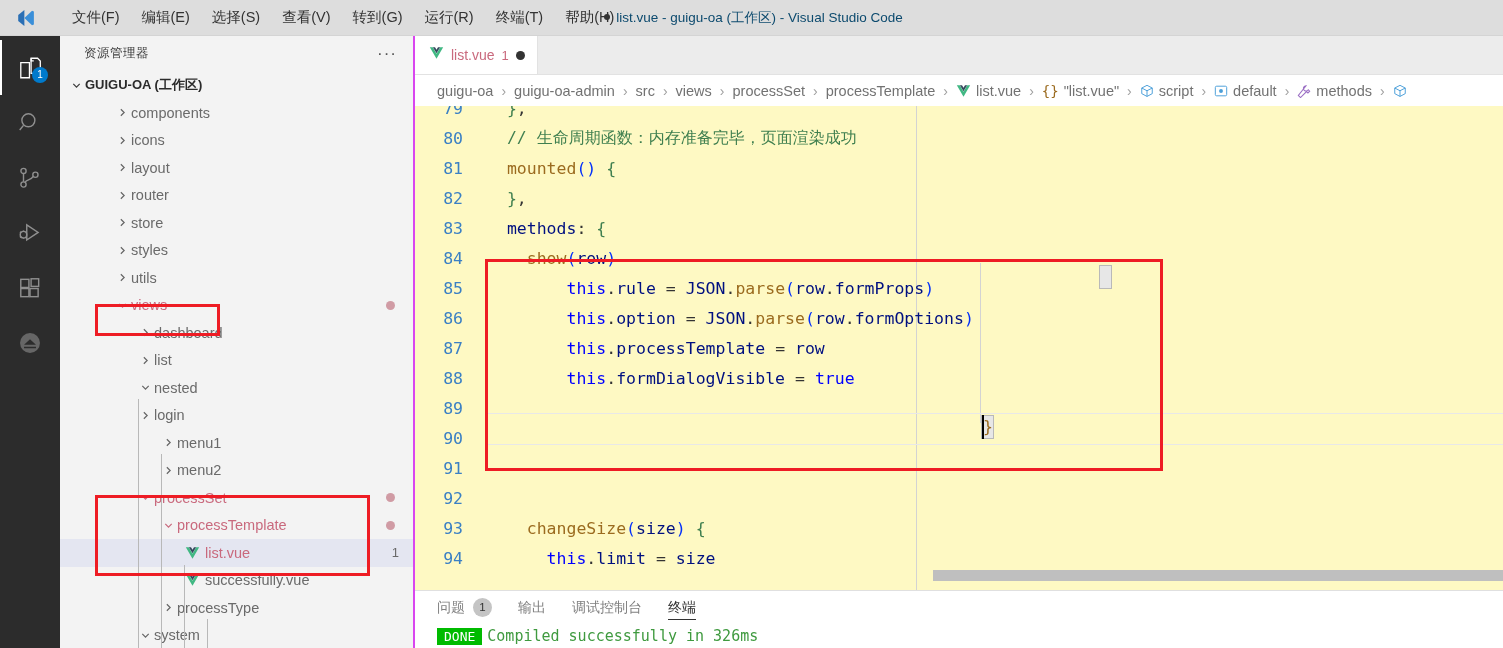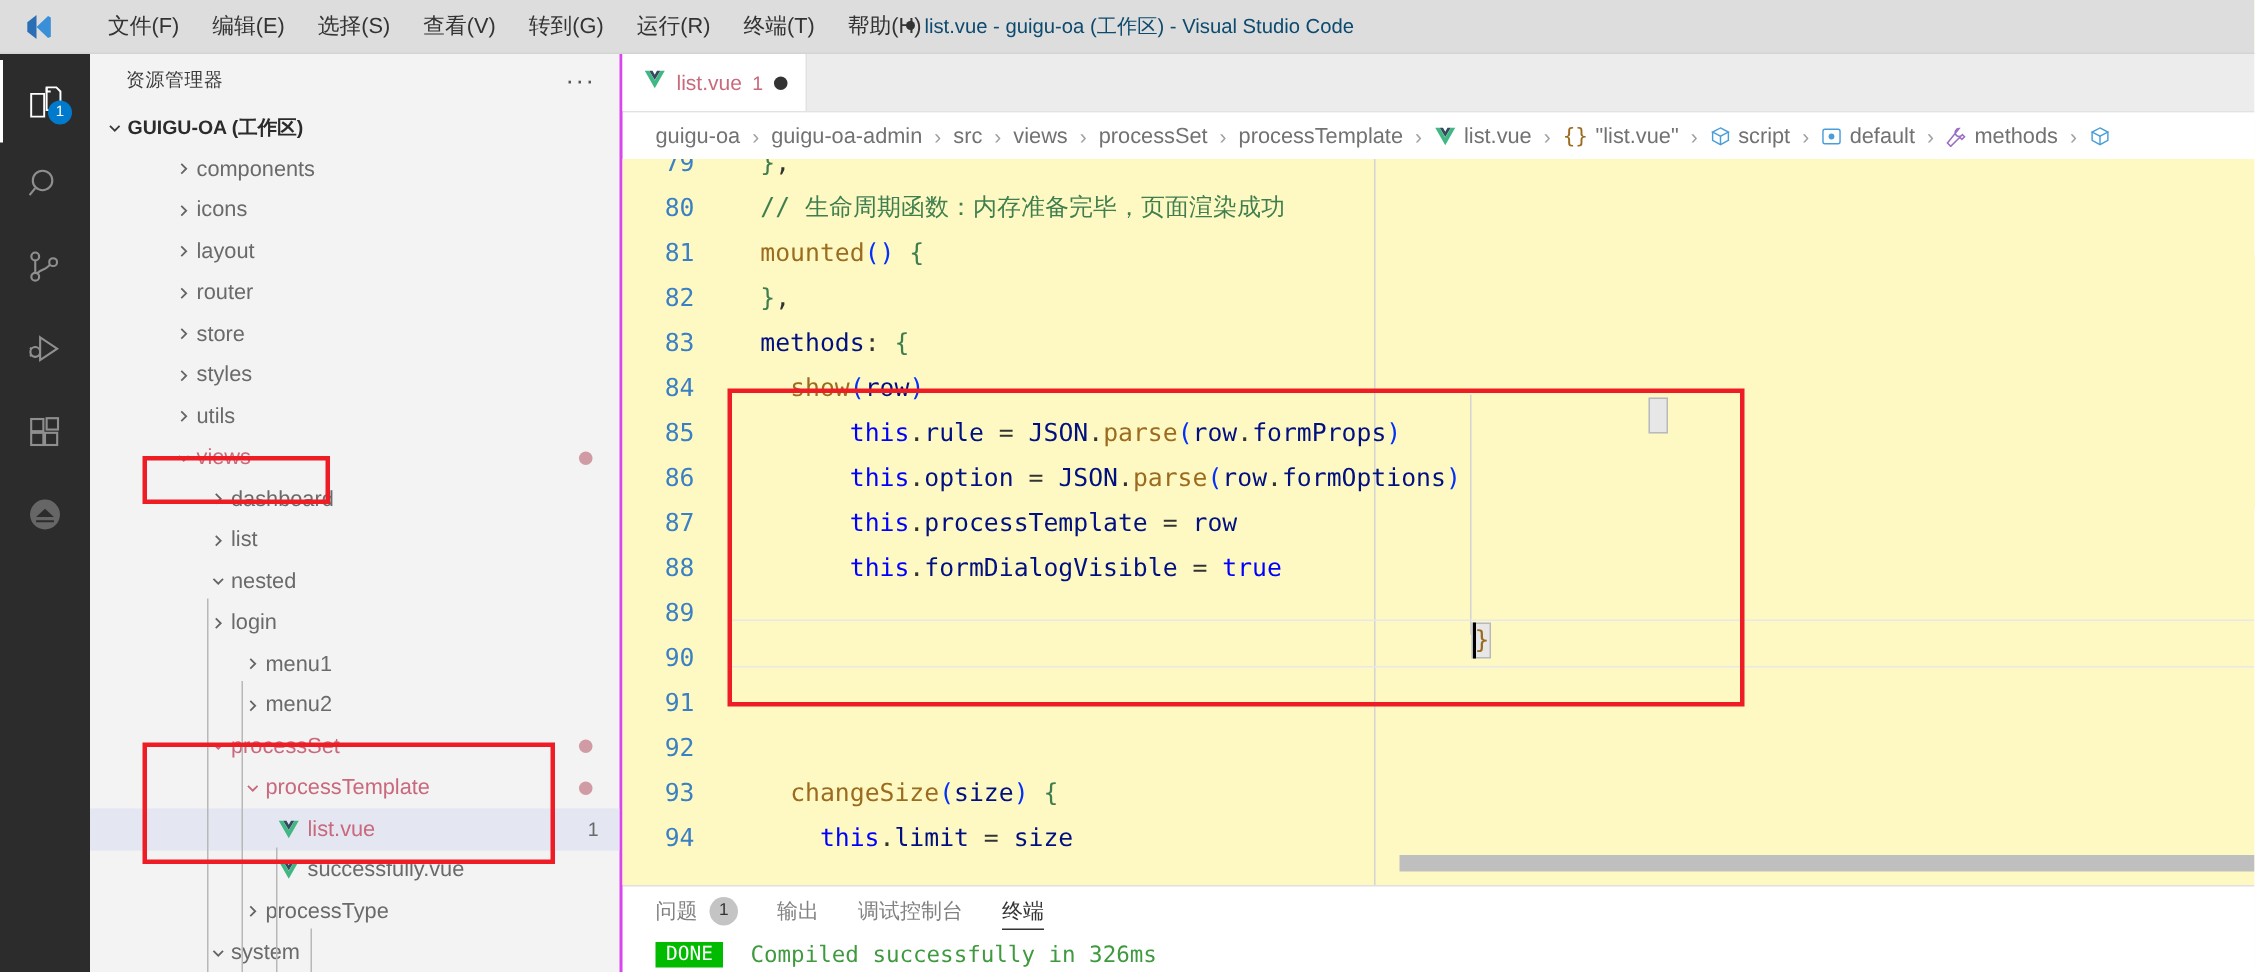--- a/index.html
+++ b/index.html
@@ -288,21 +288,21 @@
   .panel-badge {
     background: #c4c4c4; color: #333333;
     min-width: 19px; height: 19px; border-radius: 10px;
     font-size: 11.5px; line-height: 19px; text-align: center;
     font-family: "Liberation Sans", sans-serif;
   }
   .terminal-line {
     padding-left: 22px;
     font-family: "DejaVu Sans Mono", "Liberation Mono", monospace;
     font-size: 15px;
-    display: flex; align-items: center; gap: 18px;
+    display: flex; align-items: center; gap: 5px;
     height: 24px;
   }
   .done-badge {
     background: #00bb00; color: #ffffff;
     font-size: 13px; padding: 1px 7px;
     font-family: "DejaVu Sans Mono", monospace;
   }
   .term-msg { color: #3f9a3f; }
 </style>
 </head>

